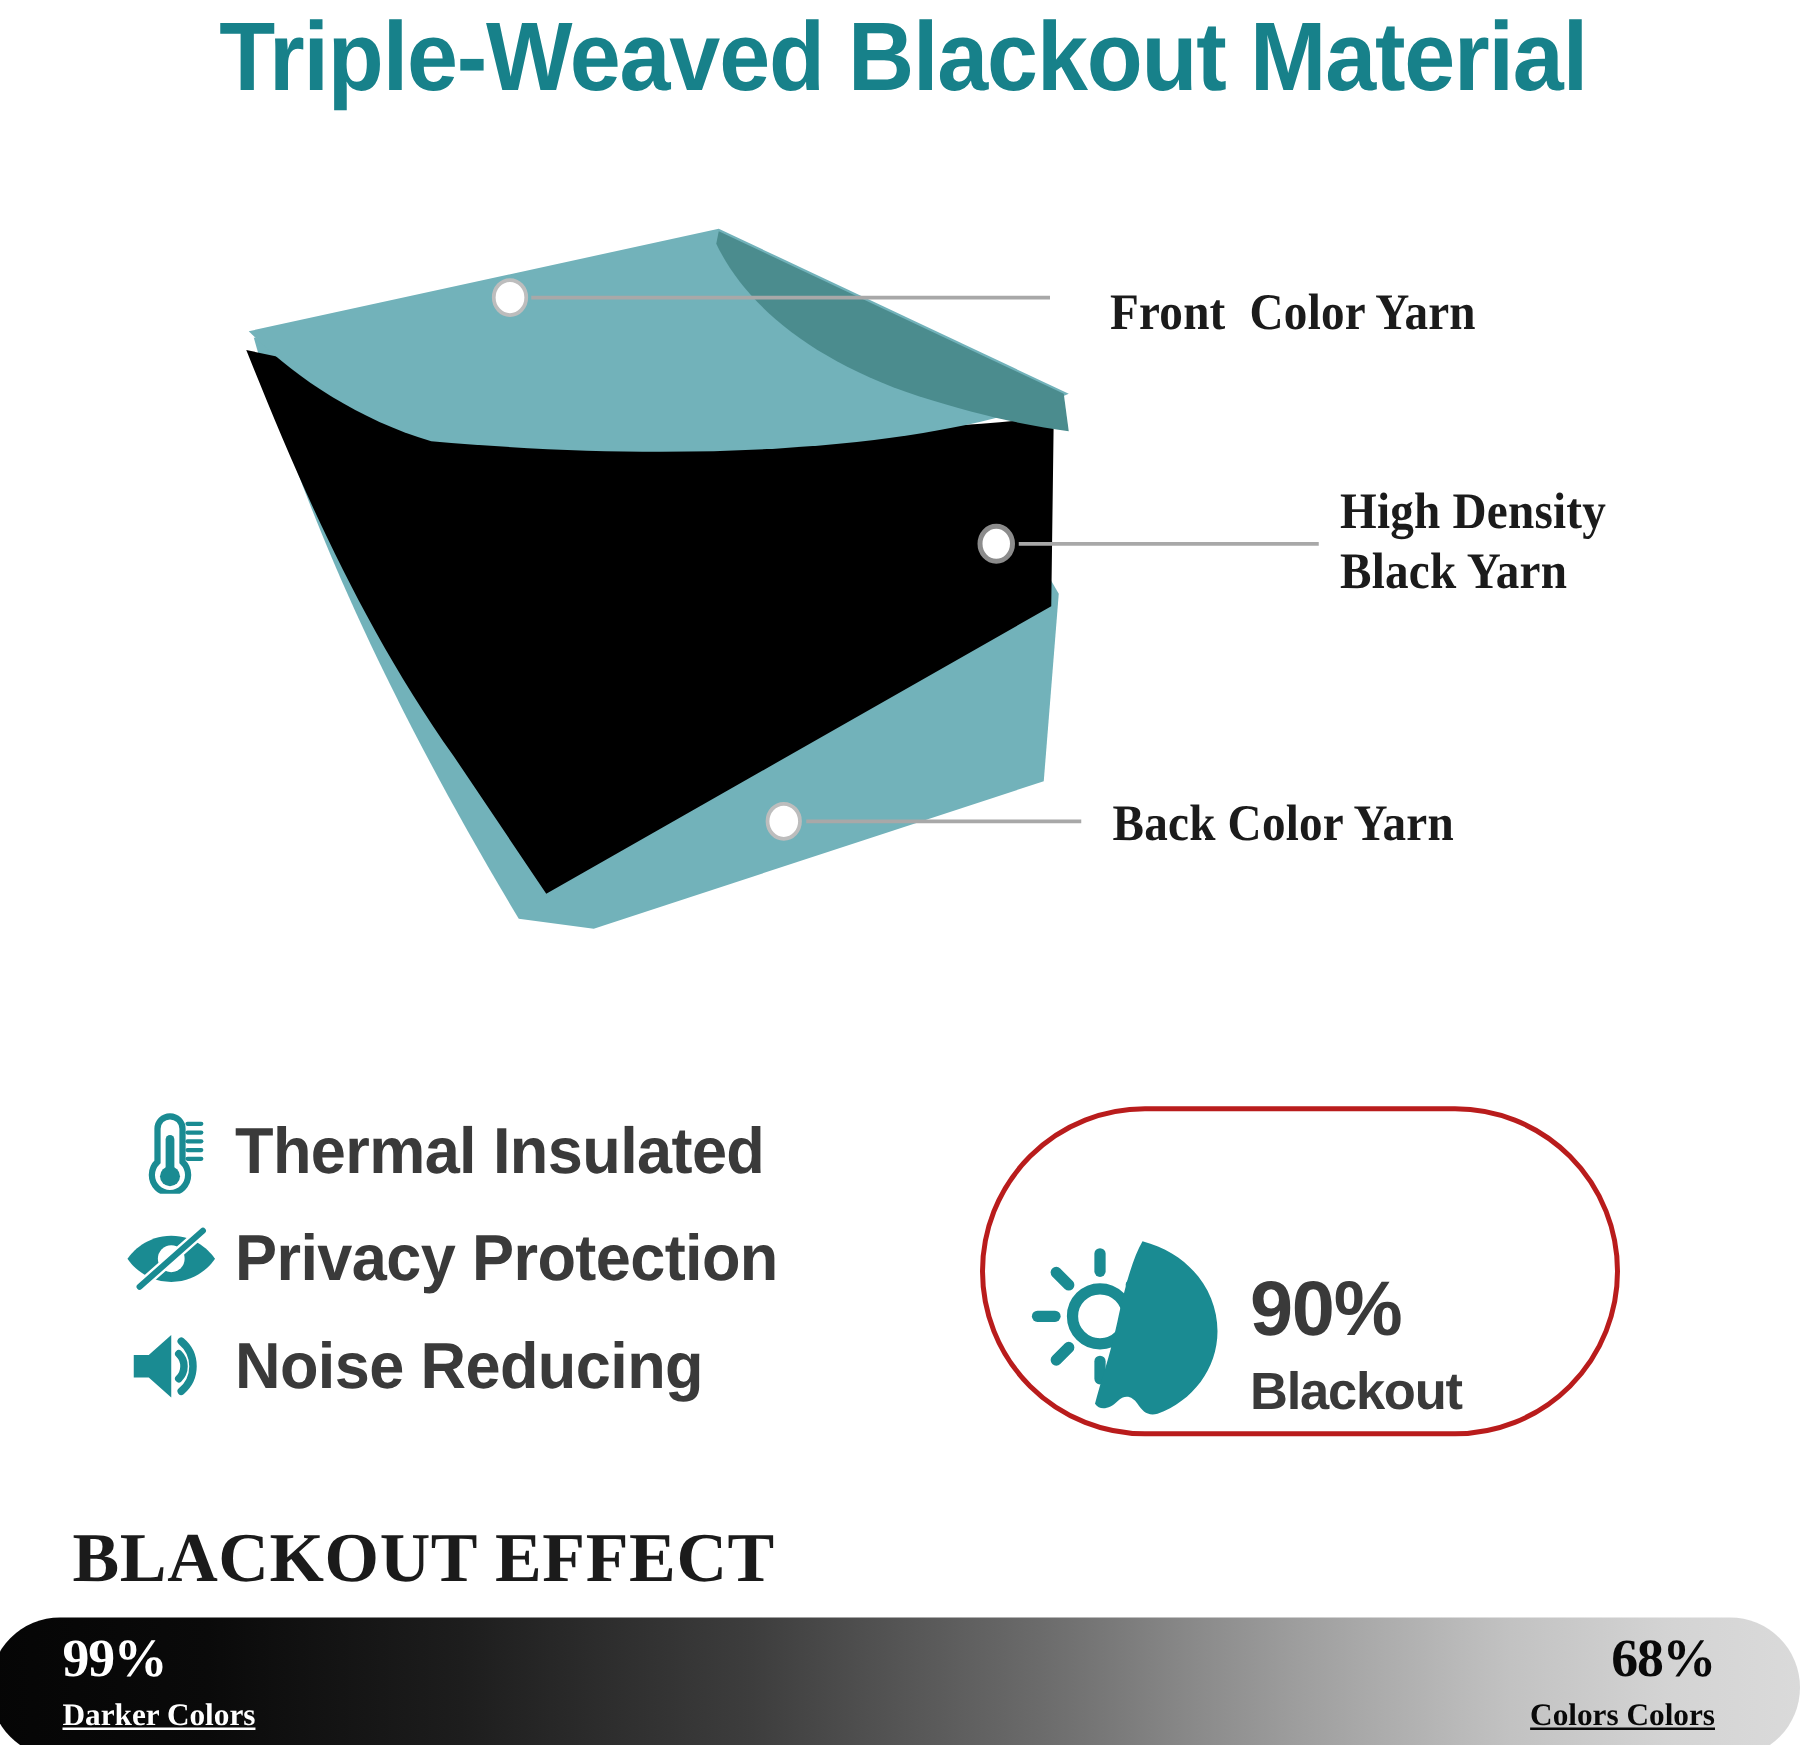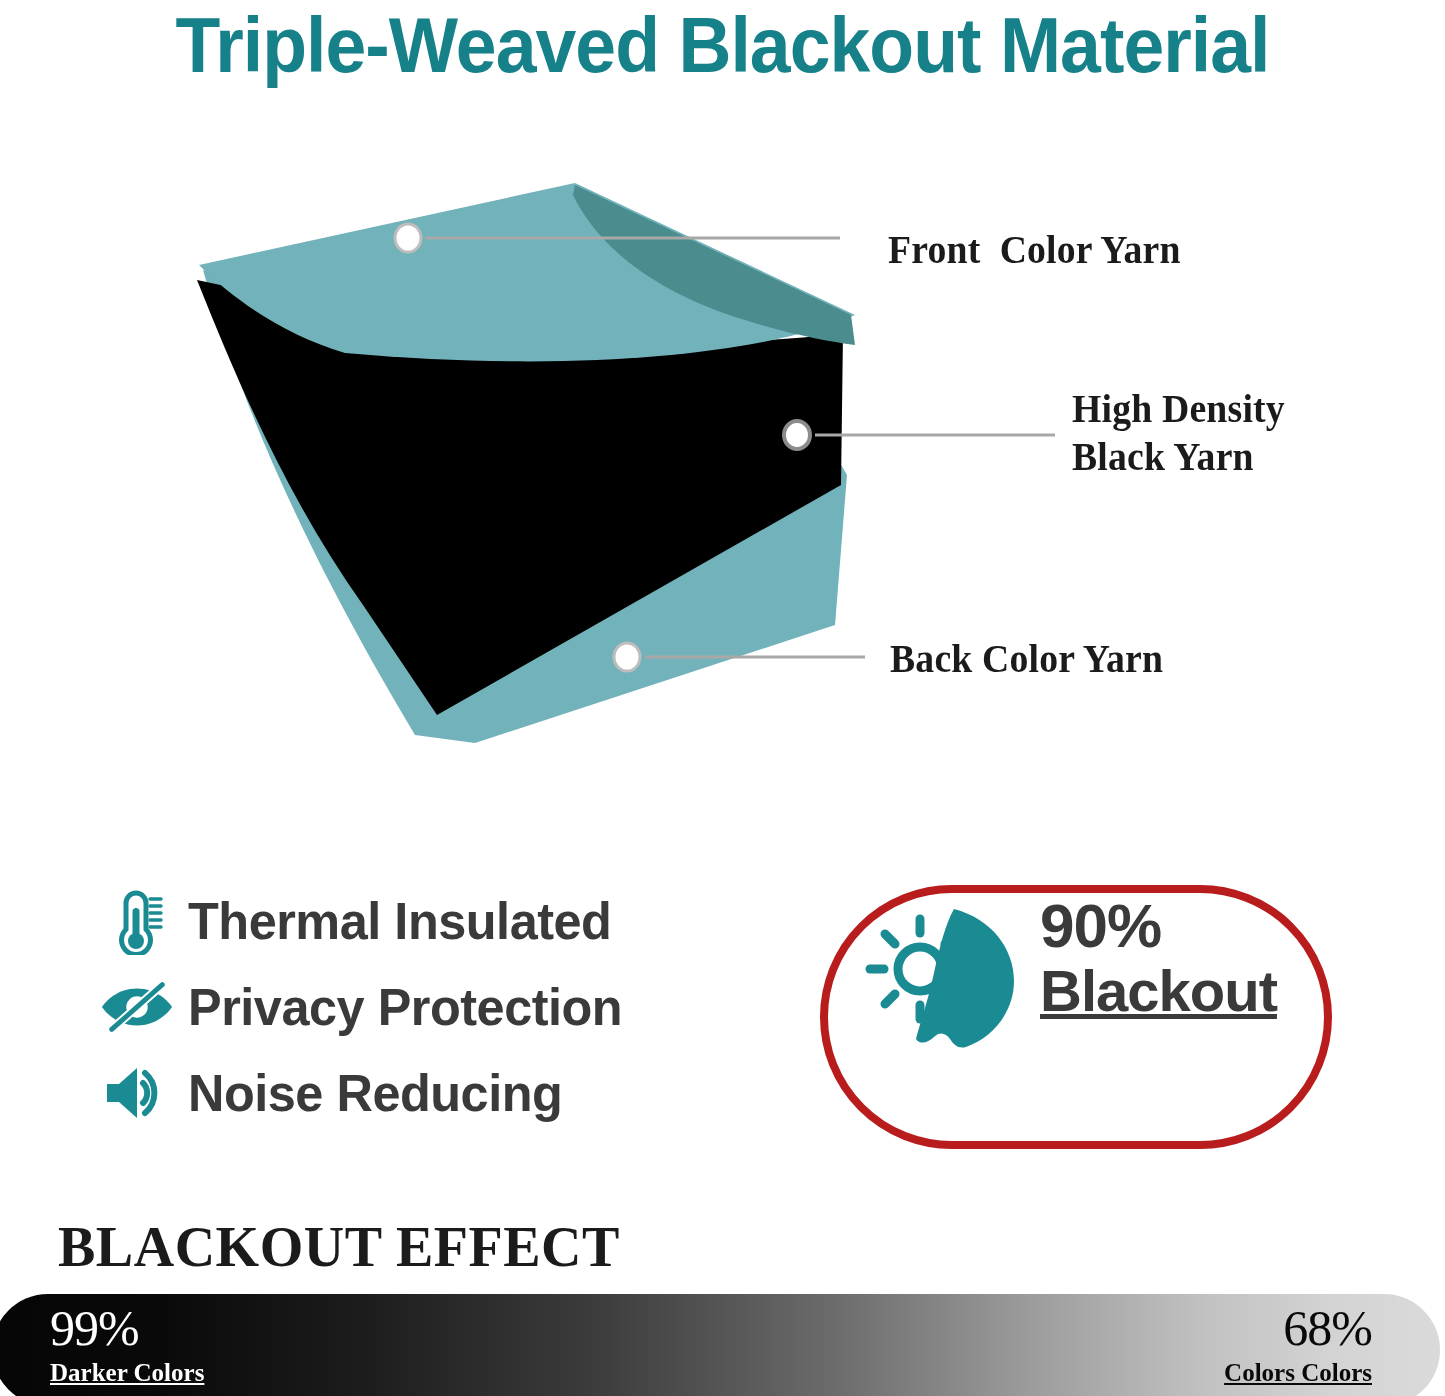--- a/index.html
+++ b/index.html
@@ -89,29 +89,29 @@
     letter-spacing: -0.5px;
     transform: scaleX(0.97);
     transform-origin: left center;
     white-space: nowrap;
     margin-left: 14px;
   }
 
   
   #blackout-badge {
     position: absolute;
-    left: 820px;
+    left: 784px;
     top: 885px;
     width: 512px;
     height: 264px;
-    border: 8px solid #b91c1c;
+    border: 4px solid #b91c1c;
     border-radius: 132px;
     background: #ffffff;
     display: flex;
-    align-items: flex-start;
+    align-items: flex-end;
     box-sizing: border-box;
   }
   #badge-icon {
     width: 168px;
     min-width: 168px;
     height: 168px;
     margin-left: 30px;
     display: flex;
     align-items: center;
     justify-content: center;
@@ -122,24 +122,23 @@
     font-weight: bold;
     color: #3a3a3a;
     letter-spacing: -1px;
   }
   #badge-percent {
     font-size: 62px;
     line-height: 66px;
     display: block;
   }
   #badge-word {
-    font-size: 58px;
+    font-size: 42px;
     line-height: 64px;
     display: block;
-    text-decoration: underline;
   }
 
   
   #blackout-effect-heading {
     position: absolute;
     left: 58px;
     top: 1222px;
     font-family: "Liberation Serif", serif;
     font-weight: bold;
     font-size: 56px;
@@ -167,22 +166,22 @@
         #dadada 100%);
   }
   .bar-stat {
     position: absolute;
     bottom: 14px;
     font-family: "Liberation Serif", serif;
     white-space: nowrap;
   }
   .bar-stat .stat-pct {
     display: block;
-    font-weight: normal;
-    font-size: 50px;
+    font-weight: bold;
+    font-size: 43px;
     line-height: 52px;
     letter-spacing: -1px;
   }
   .bar-stat .stat-caption {
     display: block;
     font-weight: bold;
     font-size: 25px;
     line-height: 38px;
     text-decoration: underline;
   }

